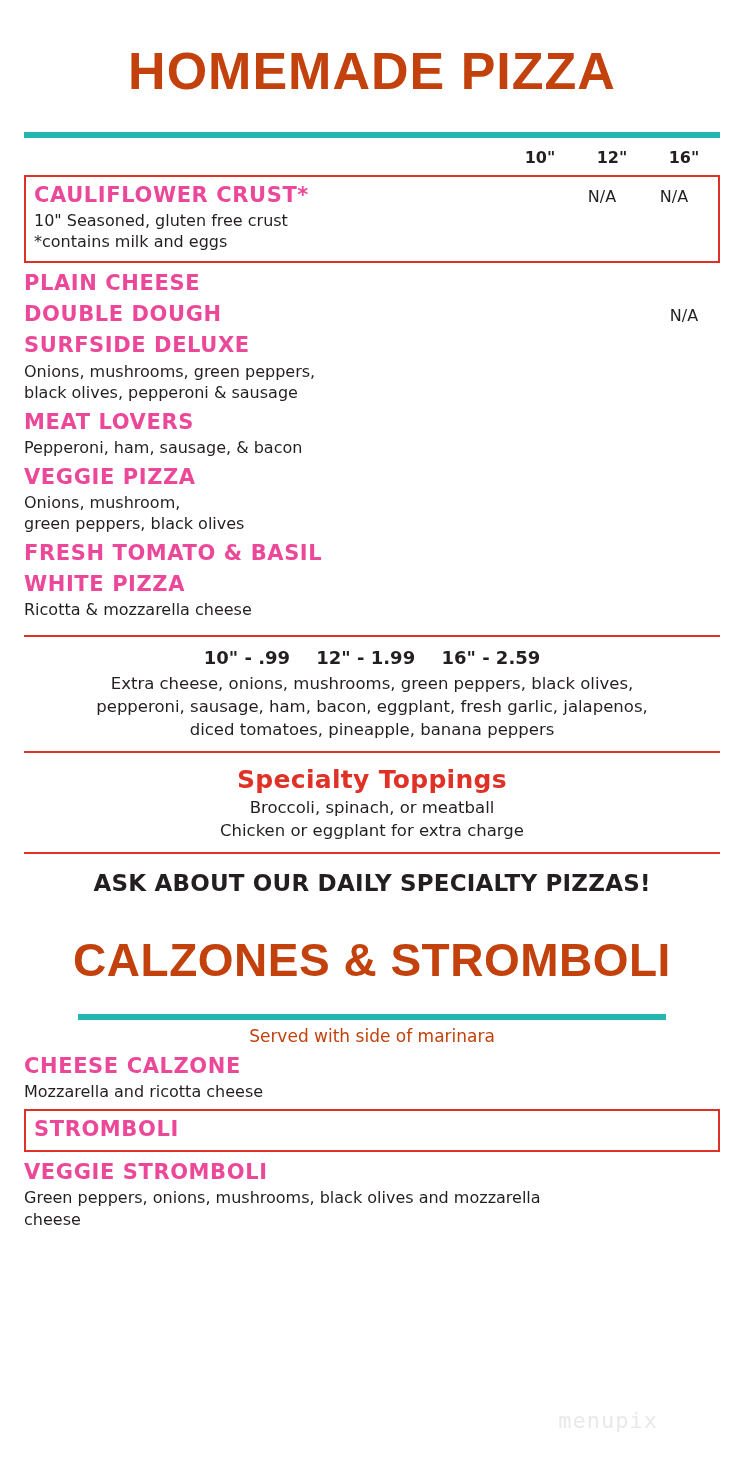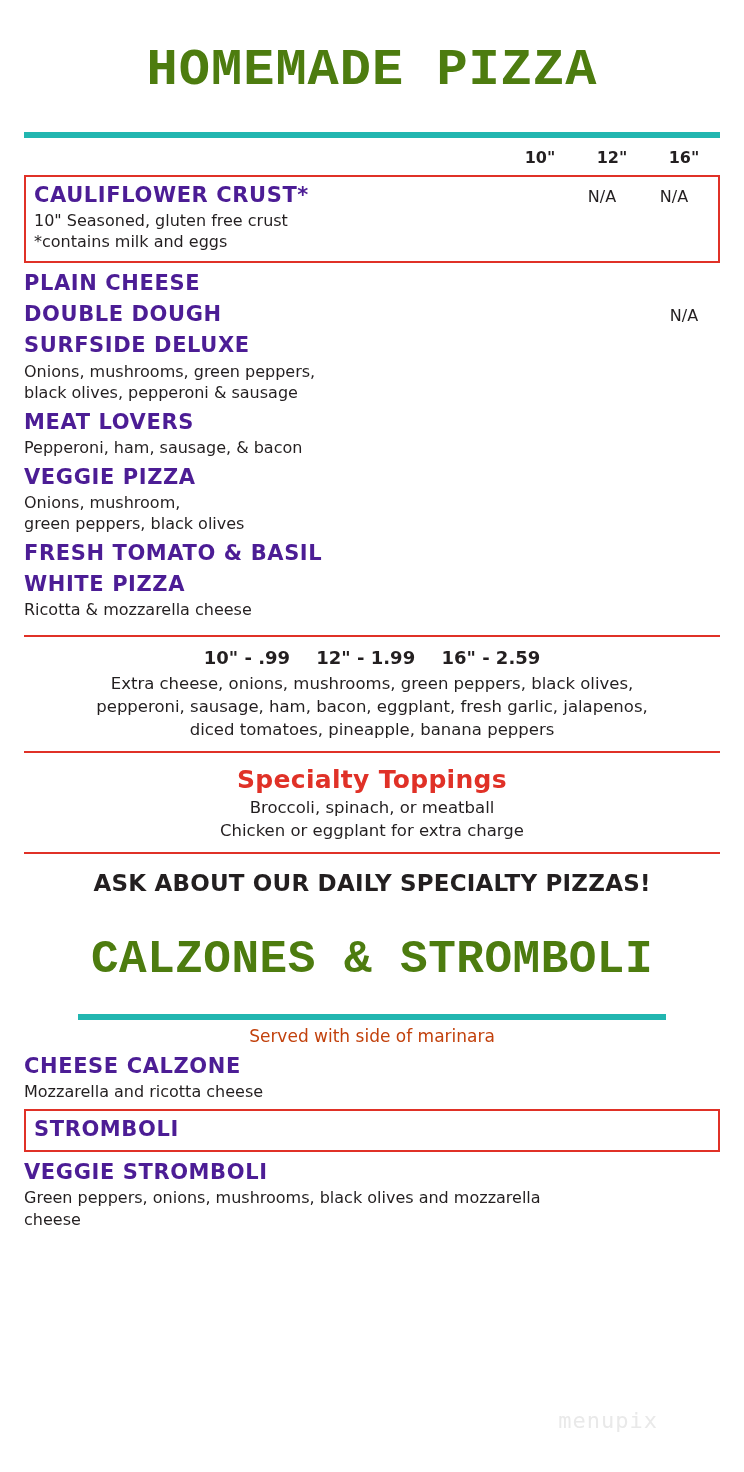--- a/index.html
+++ b/index.html
@@ -18,22 +18,22 @@
     width: 744px;
     min-height: 1472px;
     position: relative;
     box-sizing: border-box;
     padding: 0 24px;
   }
 
   
   .section-title {
     text-align: center;
-    color: #4d7c0f;
-    font-family: Liberation Mono, monospace;
+    color: #c2410c;
+    font-family: Liberation Sans, sans-serif;
     font-weight: bold;
     letter-spacing: 0.5px;
     line-height: 1;
   }
   .title-pizza {
     font-size: 52px;
     padding-top: 10px;
     letter-spacing: 1px;
   }
   .title-calzones {
@@ -89,21 +89,21 @@
     align-items: flex-start;
     padding-top: 4px;
   }
   .item-prices .col {
     width: 72px;
     text-align: center;
     font-size: 16px;
     color: #231f20;
   }
   .item-name {
-    color: #4c1d95;
+    color: #ec4899;
     font-weight: bold;
     font-size: 21px;
     letter-spacing: 0.6px;
     line-height: 1.2;
   }
   .item-desc {
     color: #231f20;
     font-size: 16px;
     line-height: 1.35;
     margin-top: 2px;

